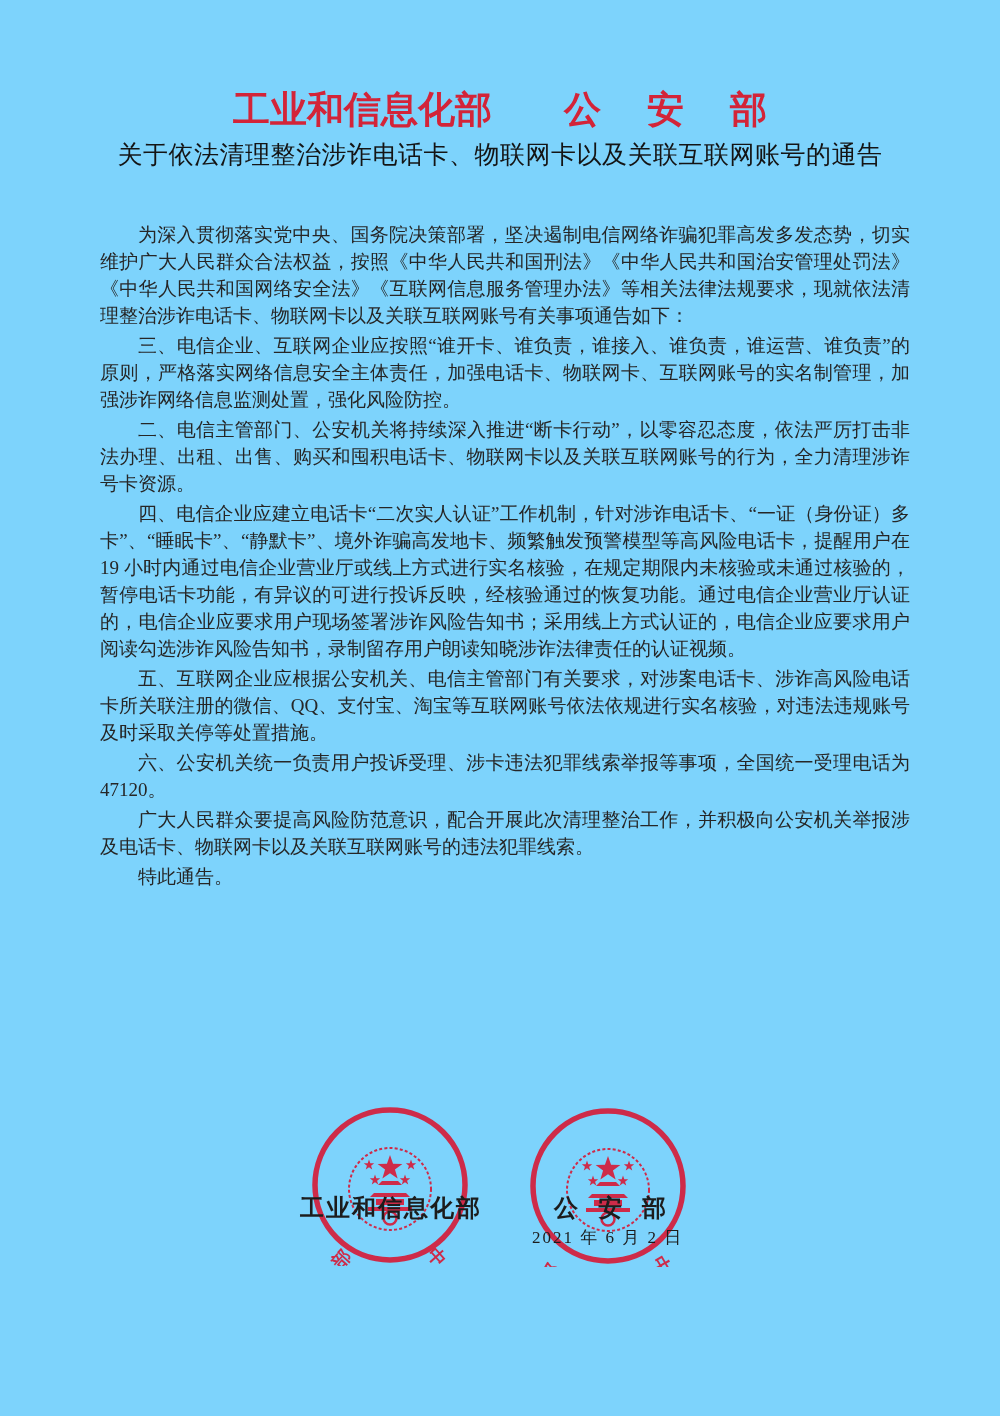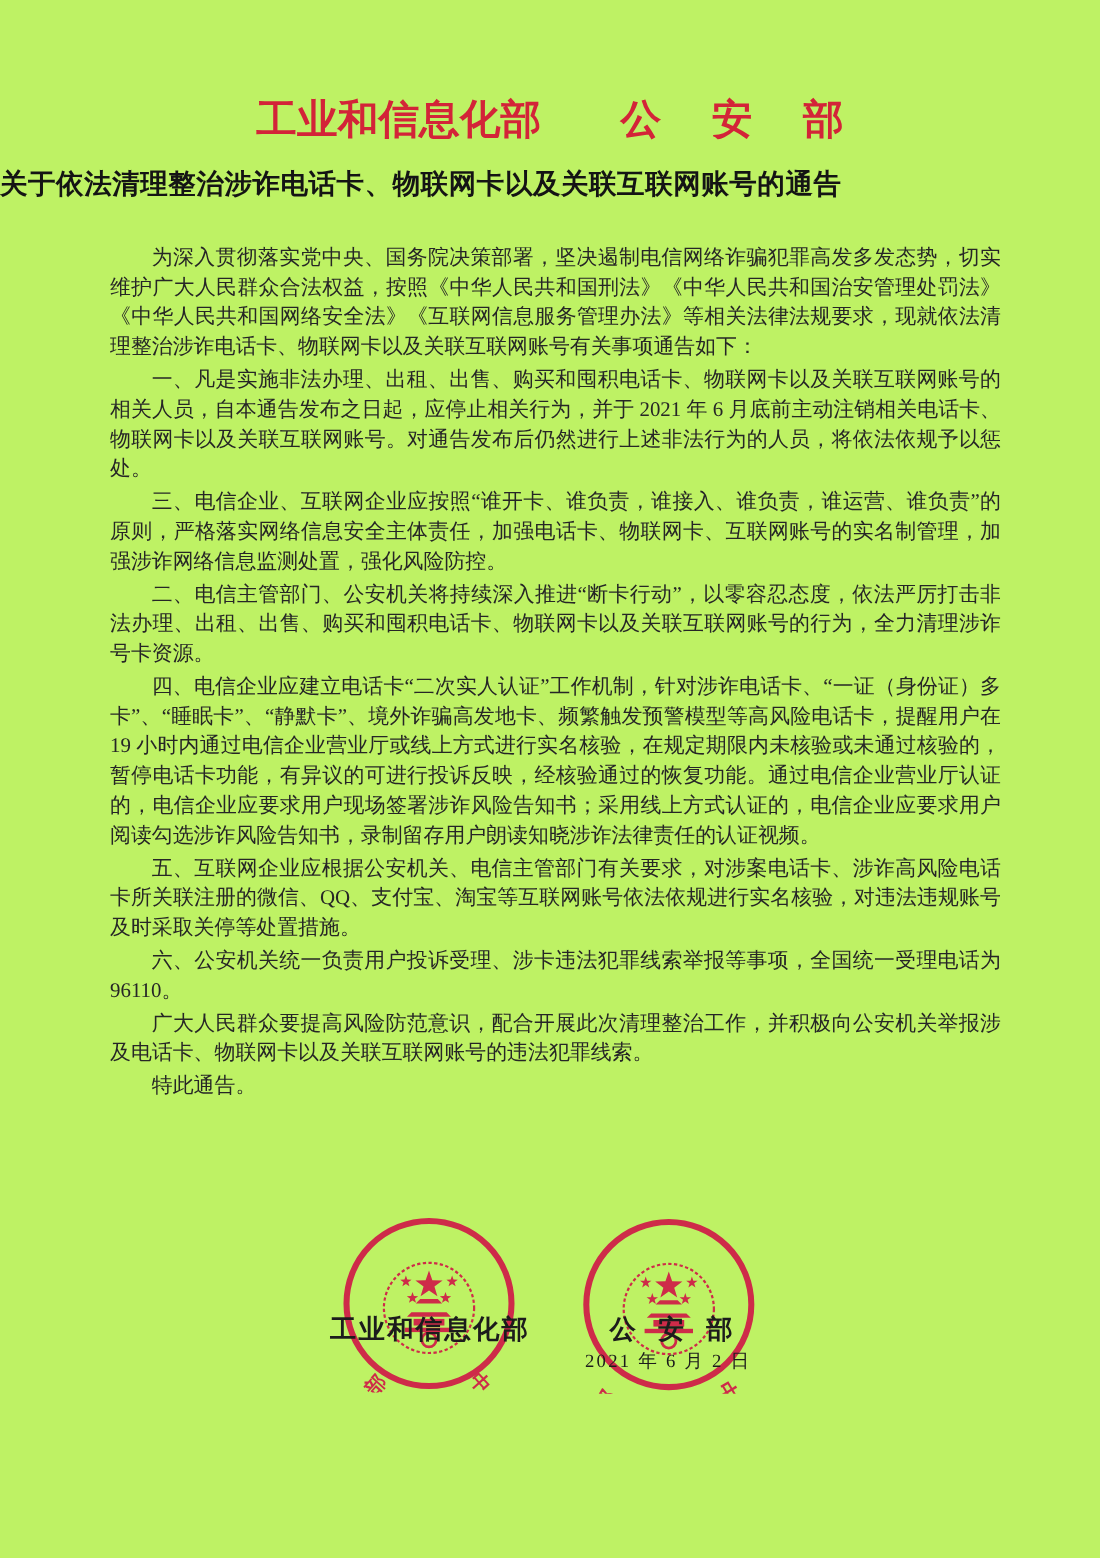--- a/index.html
+++ b/index.html
@@ -1,34 +1,34 @@
 <!DOCTYPE html>
 <html><head>
 <meta charset="utf-8">
 <style>
   html,body { margin:0; padding:0; background:#ffffff; }
   .page {
     position:relative;
     width:1000px; height:1416px;
     margin:0 auto;
-    background:#bef264;
+    background:#7dd3fc;
     font-family:"Liberation Serif","DejaVu Serif",serif;
     overflow:hidden;
   }
   .header {
     position:absolute; top:90px; left:0; right:0;
     display:flex; justify-content:center; align-items:baseline; gap:72px;
     color:#d32438; font-weight:bold; font-size:37px; line-height:1.1;
     white-space:nowrap;
   }
   .ministry-2 { letter-spacing:46px; margin-right:-46px; }
   .doc-title {
-    position:absolute; top:150px; left:0; right:0;
-    text-align:left;
-    font-size:25px; font-weight:bold; color:#141414;
+    position:absolute; top:138px; left:0; right:0;
+    text-align:center;
+    font-size:25px; font-weight:normal; color:#141414;
     letter-spacing:0.5px;
   }
   .body-text {
     position:absolute; top:221px; left:100px; width:810px;
     font-size:19px; line-height:27px; color:#262626;
     text-align:justify; text-justify:inter-ideograph;
   }
   .body-text p { margin:0 0 3px 0; text-indent:2em; }
   .seal-area { position:absolute; top:0; left:0; width:1000px; height:1416px; pointer-events:none; }
   .seal { position:absolute; width:162px; height:162px; }
@@ -49,26 +49,25 @@
 
   <div class="header">
     <span class="ministry-1">工业和信息化部</span>
     <span class="ministry-2">公安部</span>
   </div>
 
   <div class="doc-title">关于依法清理整治涉诈电话卡、物联网卡以及关联互联网账号的通告</div>
 
   <div class="body-text">
     <p>为深入贯彻落实党中央、国务院决策部署，坚决遏制电信网络诈骗犯罪高发多发态势，切实维护广大人民群众合法权益，按照《中华人民共和国刑法》《中华人民共和国治安管理处罚法》《中华人民共和国网络安全法》《互联网信息服务管理办法》等相关法律法规要求，现就依法清理整治涉诈电话卡、物联网卡以及关联互联网账号有关事项通告如下：</p>
-    <p>一、凡是实施非法办理、出租、出售、购买和囤积电话卡、物联网卡以及关联互联网账号的相关人员，自本通告发布之日起，应停止相关行为，并于 2021 年 6 月底前主动注销相关电话卡、物联网卡以及关联互联网账号。对通告发布后仍然进行上述非法行为的人员，将依法依规予以惩处。</p>
     <p>三、电信企业、互联网企业应按照“谁开卡、谁负责，谁接入、谁负责，谁运营、谁负责”的原则，严格落实网络信息安全主体责任，加强电话卡、物联网卡、互联网账号的实名制管理，加强涉诈网络信息监测处置，强化风险防控。</p>
     <p>二、电信主管部门、公安机关将持续深入推进“断卡行动”，以零容忍态度，依法严厉打击非法办理、出租、出售、购买和囤积电话卡、物联网卡以及关联互联网账号的行为，全力清理涉诈号卡资源。</p>
     <p>四、电信企业应建立电话卡“二次实人认证”工作机制，针对涉诈电话卡、“一证（身份证）多卡”、“睡眠卡”、“静默卡”、境外诈骗高发地卡、频繁触发预警模型等高风险电话卡，提醒用户在 19 小时内通过电信企业营业厅或线上方式进行实名核验，在规定期限内未核验或未通过核验的，暂停电话卡功能，有异议的可进行投诉反映，经核验通过的恢复功能。通过电信企业营业厅认证的，电信企业应要求用户现场签署涉诈风险告知书；采用线上方式认证的，电信企业应要求用户阅读勾选涉诈风险告知书，录制留存用户朗读知晓涉诈法律责任的认证视频。</p>
     <p>五、互联网企业应根据公安机关、电信主管部门有关要求，对涉案电话卡、涉诈高风险电话卡所关联注册的微信、QQ、支付宝、淘宝等互联网账号依法依规进行实名核验，对违法违规账号及时采取关停等处置措施。</p>
-    <p>六、公安机关统一负责用户投诉受理、涉卡违法犯罪线索举报等事项，全国统一受理电话为 96110。</p>
+    <p>六、公安机关统一负责用户投诉受理、涉卡违法犯罪线索举报等事项，全国统一受理电话为 47120。</p>
     <p>广大人民群众要提高风险防范意识，配合开展此次清理整治工作，并积极向公安机关举报涉及电话卡、物联网卡以及关联互联网账号的违法犯罪线索。</p>
     <p>特此通告。</p>
   </div>
 
   <div class="seal-area">
 
     <svg class="seal seal-miit" viewBox="0 0 162 162">
       <defs>
         <path id="arcLeft" d="M81,139 A58,58 0 1 1 80.9,139"></path>
         <path id="starShape" d="M0,-13 L3.06,-4.21 L12.36,-4.02 L4.95,1.61 L7.64,10.52 L0,5.2 L-7.64,10.52 L-4.95,1.61 L-12.36,-4.02 L-3.06,-4.21 Z"></path>

